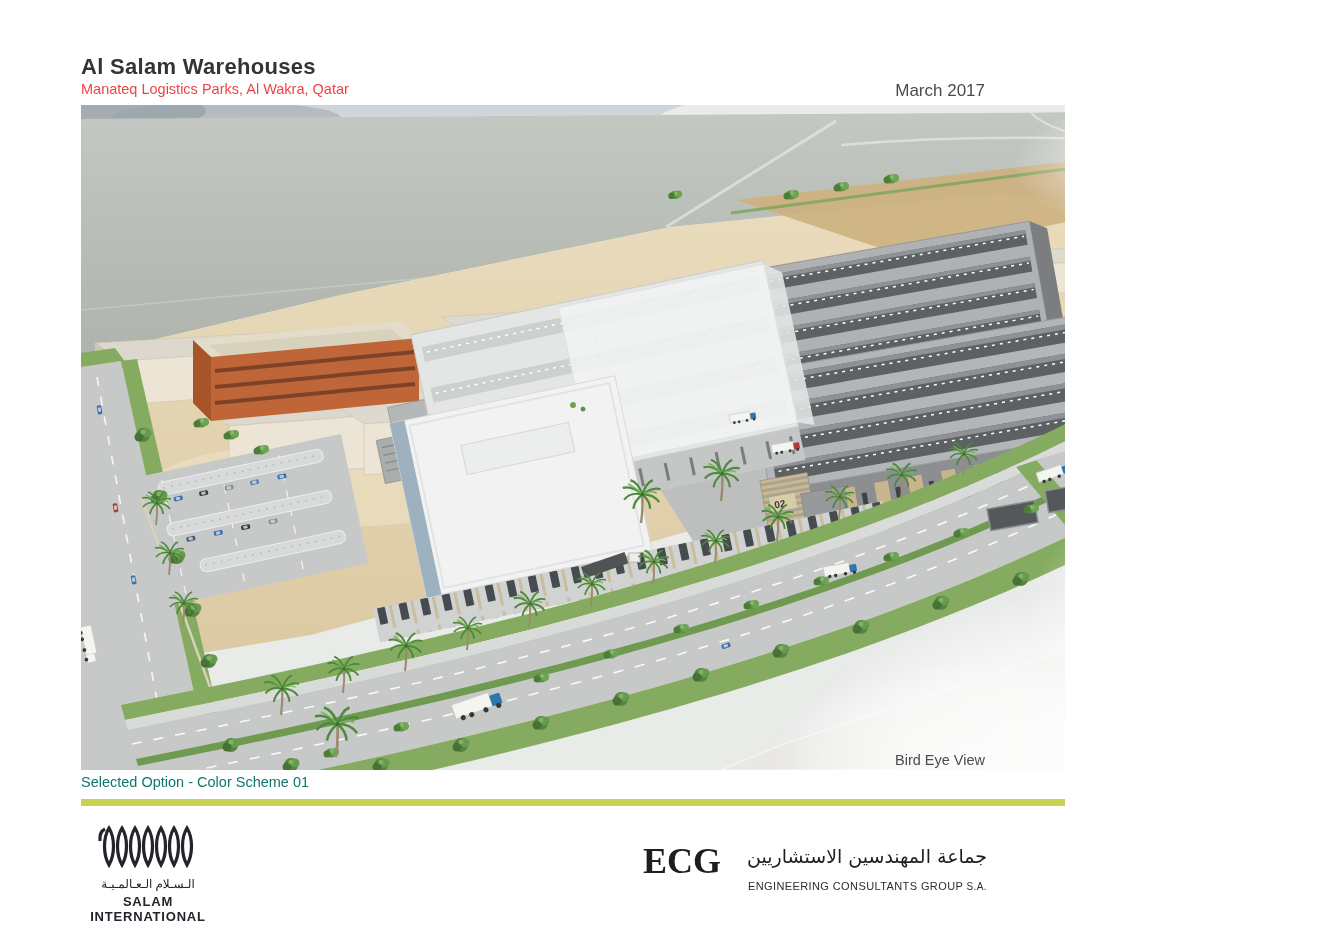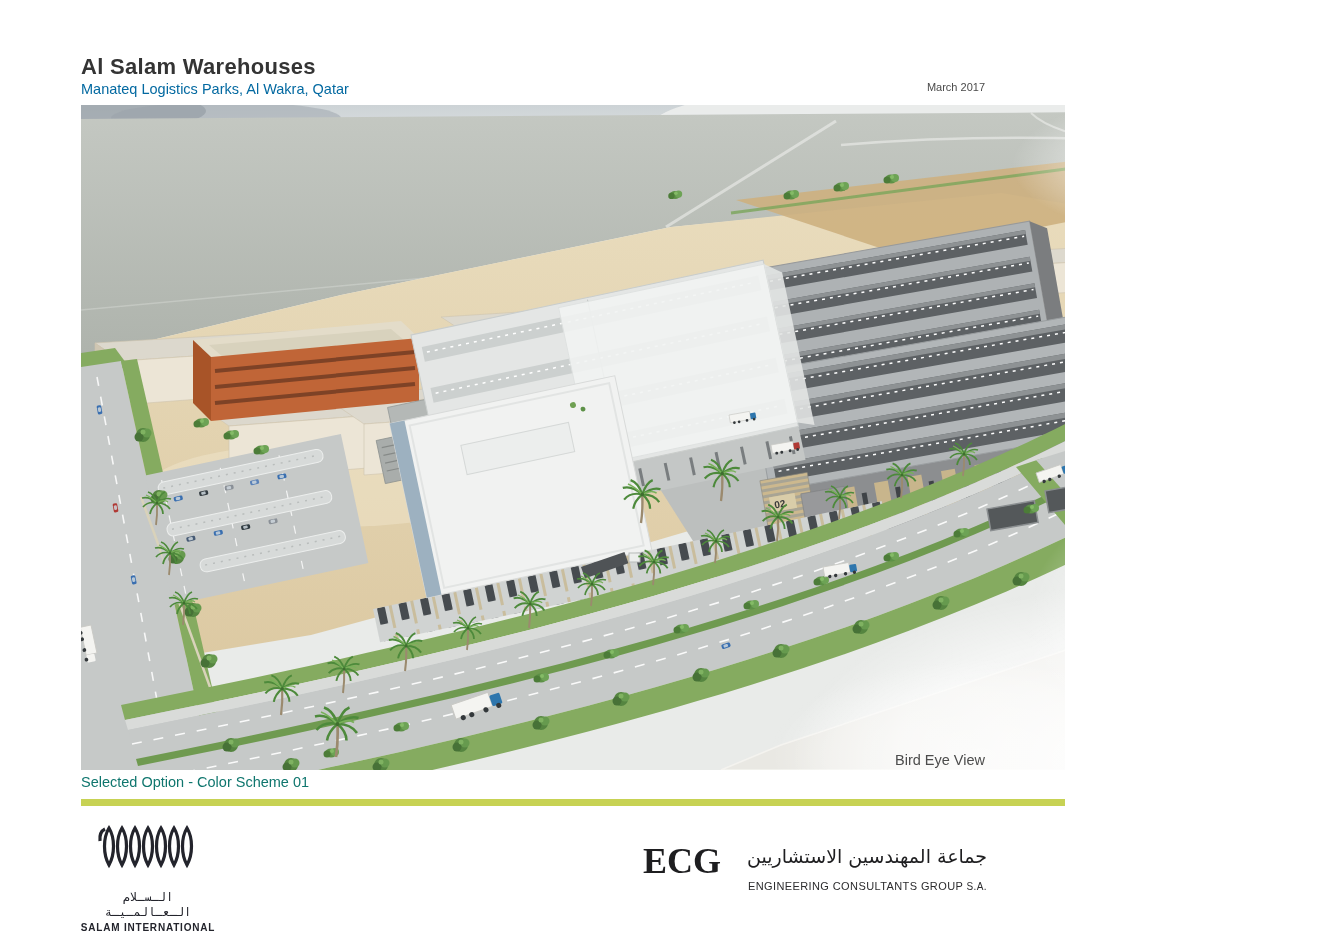--- a/index.html
+++ b/index.html
@@ -1,28 +1,28 @@
 <!DOCTYPE html>
 <html><head>
 <meta charset="utf-8">
 <style>
   html,body{margin:0;padding:0;background:#ffffff;}
   .page{position:relative;width:1065px;height:945px;background:#fff;overflow:hidden;
         font-family:"Liberation Sans",sans-serif;color:#3a3a3a;}
   .hdr-title{position:absolute;left:81px;top:54px;font-size:22px;font-weight:bold;
              letter-spacing:.3px;color:#343434;}
-  .hdr-sub{position:absolute;left:81px;top:81px;font-size:14.5px;color:#0369a1;}
-  .hdr-date{position:absolute;right:80px;top:81px;font-size:11px;color:#4a4a4a;text-align:right;}
+  .hdr-sub{position:absolute;left:81px;top:81px;font-size:14.5px;color:#ef4444;}
+  .hdr-date{position:absolute;right:80px;top:81px;font-size:17px;color:#4a4a4a;text-align:right;}
   .render{position:absolute;left:81px;top:105px;width:1176px;height:665px;background:#e9ebe9;}
   .cap-l{position:absolute;left:81px;top:774px;font-size:14.5px;color:#0f766e;}
   .cap-r{position:absolute;right:80px;top:752px;font-size:14.5px;color:#4c4c4c;text-align:right;}
   .accent-bar{position:absolute;left:81px;top:799px;width:1176px;height:7px;background:#c7d254;}
   .logo-salam{position:absolute;left:78px;top:824px;width:140px;text-align:center;color:#23242c;}
-  .logo-salam .ar{font-family:Liberation Mono, monospace;font-size:12px;margin-top:14px;direction:rtl;}
-  .logo-salam .lat{font-size:10px;font-weight:bold;letter-spacing:.8px;margin-top:2px;}
+  .logo-salam .ar{font-family:Liberation Serif, serif;font-size:12px;margin-top:1px;direction:rtl;}
+  .logo-salam .lat{font-size:13px;font-weight:bold;letter-spacing:.8px;margin-top:2px;}
   .logo-ecg{position:absolute;right:78px;top:846px;text-align:right;color:#1e1e20;}
   .logo-ecg .row{display:flex;justify-content:flex-end;gap:6px;}
   .logo-ecg .acr{font-family:"Liberation Serif",serif;font-weight:bold;font-size:36px;line-height:.85;}
   .logo-ecg .ar{font-family:"DejaVu Sans",sans-serif;font-size:19px;direction:rtl;line-height:1.1;margin-left:20px;}
   .logo-ecg .sub{font-size:11px;letter-spacing:.4px;color:#2c2c2e;margin-top:3px;}
   .logo-ecg .sa{font-size:10px;}
 </style>
 </head>
 <body>
 

